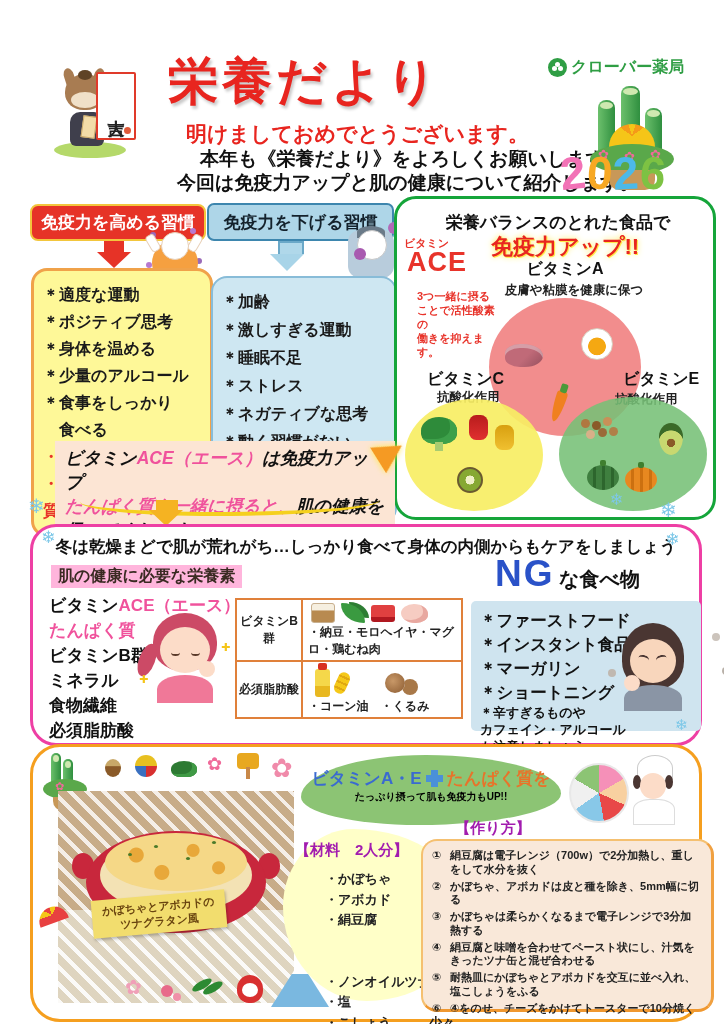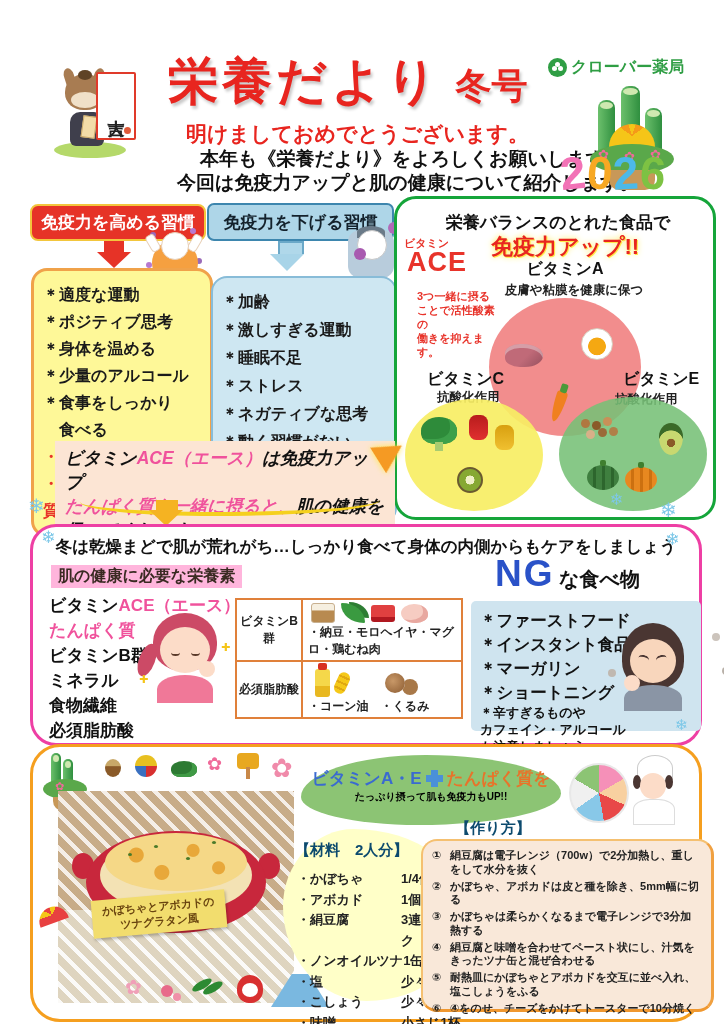--- a/index.html
+++ b/index.html
@@ -176,24 +176,24 @@
   .tagorange2{color:#000000;font-size:10px;font-weight:bold;}
   .plus{display:inline-block;width:17px;height:17px;vertical-align:-3px;margin:0 4px;
      background:linear-gradient(#4a90d8,#4a90d8) center/100% 7px no-repeat,
                 linear-gradient(#4a90d8,#4a90d8) center/7px 100% no-repeat;}
   .wheel{width:56px;height:56px;border-radius:50%;border:2px solid #e8e8e8;
      background:conic-gradient(#f590b8 0 60deg,#f8d0a0 60deg 115deg,#e84848 115deg 170deg,#88c8e8 170deg 235deg,#f0f0f0 235deg 300deg,#8cc474 300deg 360deg);}
   .chef-hat{width:34px;height:24px;border-radius:50% 50% 12% 12%;background:#fff;border:1.5px solid #ccc;}
   .chef-face{width:26px;height:26px;border-radius:50%;background:#fcdcc8;}
   .chef-hairL{width:8px;height:14px;border-radius:50%;background:#4a3632;}
   .chef-body{width:40px;height:24px;border-radius:40% 40% 0 0;background:#fff;border:1.5px solid #ddd;}
-  .mattitle,.steptitle{font-size:15px;font-weight:bold;color:#0c4a6e;}
+  .mattitle,.steptitle{font-size:15px;font-weight:bold;color:#a21caf;}
   .ingblob{background:#ffffc8;border-radius:38% 62% 55% 45%/45% 50% 50% 55%;}
   .ing{display:flex;font-size:13px;font-weight:bold;color:#222;line-height:20.5px;}
-  .ing .n{min-width:104px;}
+  .ing .n{min-width:104px;margin-left:28px;}
   .stepsbox{background:#f9e8d9;border:2px solid #f5c070;border-bottom:3px solid #f09830;border-right:3px solid #f0a040;border-radius:16px;padding:8px 9px;}
   .step{display:flex;gap:4px;font-size:11px;font-weight:bold;color:#222;line-height:13.5px;margin-bottom:3.5px;}
   .step .no{flex:0 0 14px;}
 
   
   .acorn{width:16px;height:18px;border-radius:50%;background:linear-gradient(#c8a868 0 40%,#8a5a28 42%);}
   .temari{width:22px;height:22px;border-radius:50%;background:conic-gradient(#e8c020 0 90deg,#d83030 90deg 180deg,#3a70c0 180deg 270deg,#e8c020 270deg);}
   .pine{width:26px;height:16px;border-radius:50% 50% 40% 40%;background:#2d7a33;box-shadow:inset -5px -3px 0 #3f9a45;}
   .mallet{width:22px;height:16px;border-radius:4px;background:#e8a820;}
   .mallet::after{content:"";position:absolute;left:9px;top:14px;width:4px;height:12px;background:#c88848;}
@@ -219,21 +219,20 @@
     <div class="horse-mane abs" style="left:26px;top:10px;"></div>
     <div class="horse-face abs" style="left:19px;top:32px;"></div>
     <div class="omikuji abs" style="left:30px;top:56px;transform:rotate(8deg);"></div>
   </div>
   <div class="daikichi abs" style="left:96px;top:72px;">
     <span>大吉</span>
   </div>
 
   <div class="abs" style="left:168px;top:48px;display:flex;align-items:baseline;gap:14px;">
     <span class="title">栄養だより</span>
-    <span class="issue">冬号</span>
   </div>
   <div class="greet abs" style="left:186px;top:120px;">明けましておめでとうございます。</div>
   <div class="sub abs" style="left:200px;top:146px;">本年も《栄養だより》をよろしくお願いします。</div>
   <div class="sub abs" style="left:177px;top:170px;">今回は免疫力アップと肌の健康について紹介します。</div>
 
   <div class="pharm abs" style="left:548px;top:57px;">
     <span class="cloverlogo"></span>
     <span>クローバー薬局</span>
   </div>
 

